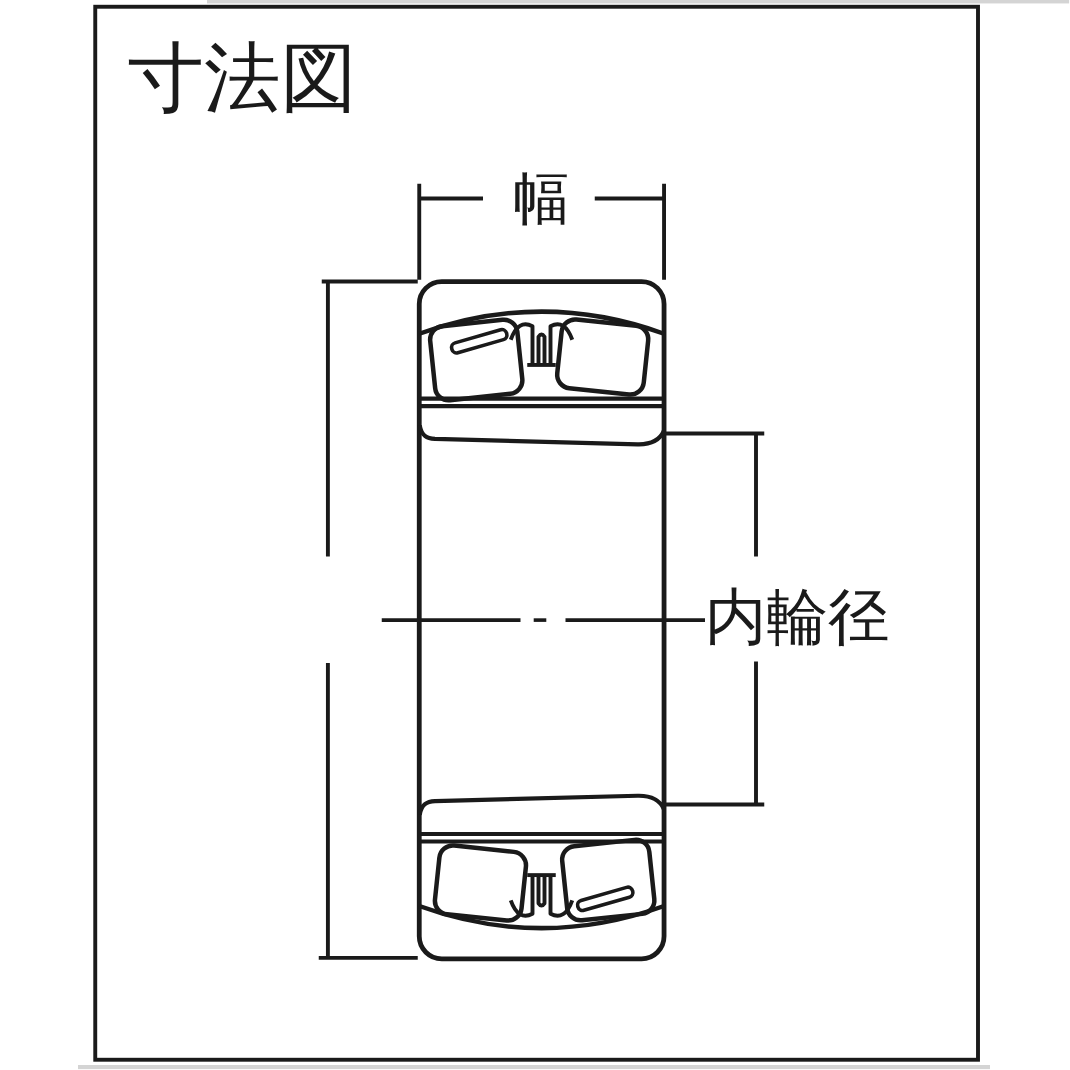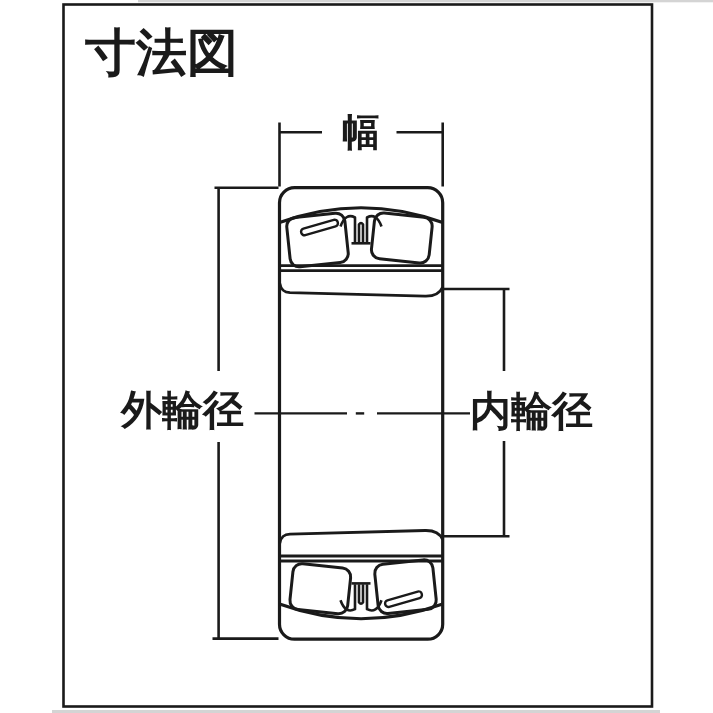--- a/index.html
+++ b/index.html
@@ -9,21 +9,21 @@
     height: 713px;
     background: #ffffff;
     overflow: hidden;
     font-family: "DejaVu Sans", sans-serif;
     color: #1a1a1a;
   }
   .stage svg { position: absolute; left: 0; top: 0; }
   .lbl {
     position: absolute;
     color: #1a1a1a;
-    font-weight: 700;
+    font-weight: 400;
     line-height: 1;
     white-space: nowrap;
     letter-spacing: 0px;
     user-select: none;
   }
   .lbl-title   { left: 85px;  top: 27px;  font-size: 51px; }
   .lbl-width   { left: 361px; top: 113px; font-size: 38px; transform: translateX(-50%); }
   .lbl-outer   { left: 121px; top: 390px; font-size: 41px; }
   .lbl-inner   { left: 470px; top: 391px; font-size: 41px; }
 </style>
@@ -112,16 +112,15 @@
         <path d="M 254.5 413.4 H 347"></path>
         <path d="M 355.8 413.4 H 364.2"></path>
         <path d="M 377 413.4 H 470"></path>
       </g>
 
     </g>
   </svg>
 
   <div class="lbl lbl-title">寸法図</div>
   <div class="lbl lbl-width">幅</div>
-  <div class="lbl lbl-outer">外輪径</div>
   <div class="lbl lbl-inner">内輪径</div>
 
 </div>
 
 </body></html>

